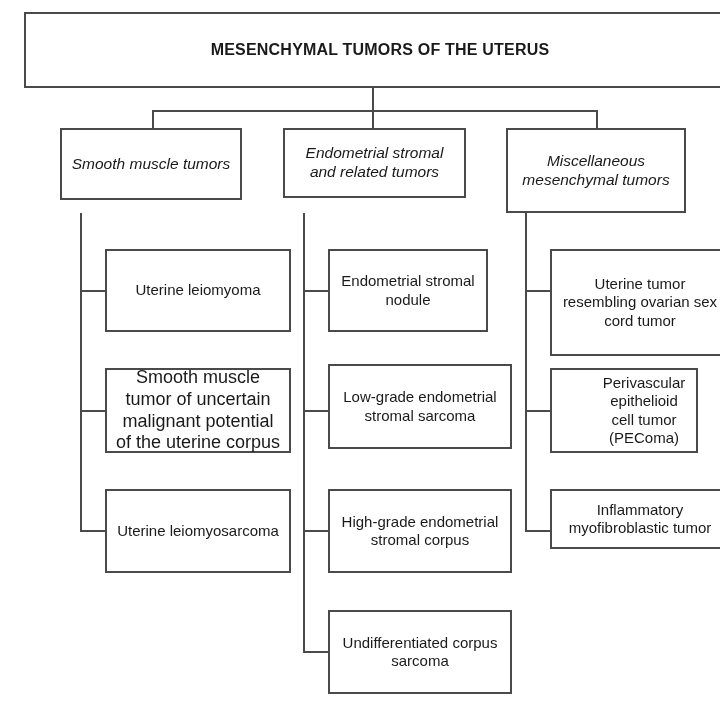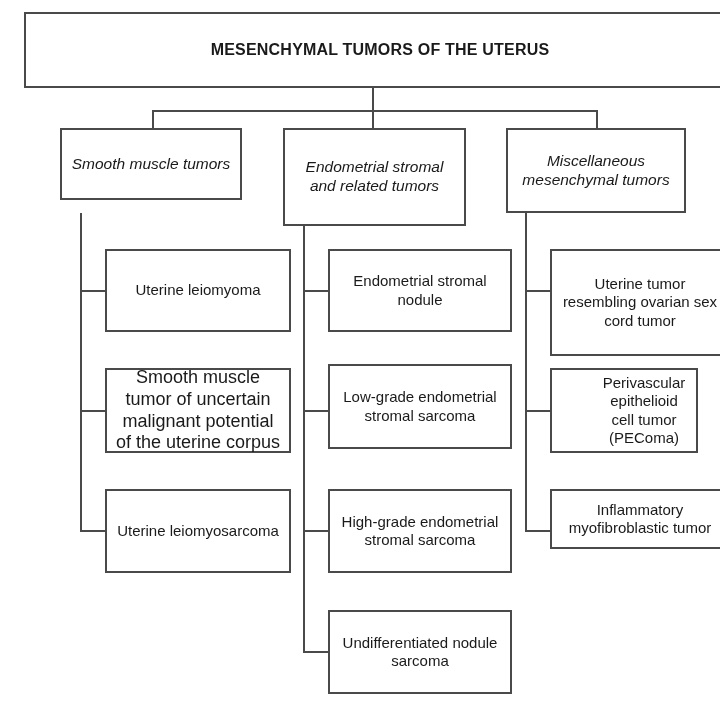--- a/index.html
+++ b/index.html
@@ -45,31 +45,31 @@
     font-size: 16px;
     font-weight: bold;
     letter-spacing: 0.2px;
   }
   
   .cat-box .label {
     font-size: 15.5px;
     font-style: italic;
   }
   #cat-box-0 { left: 40px;  top: 128px; width: 182px; height: 72px; }
-  #cat-box-1 { left: 263px; top: 128px; width: 183px; height: 98px; }
+  #cat-box-1 { left: 263px; top: 128px; width: 183px; height: 70px; }
   #cat-box-2 { left: 486px; top: 128px; width: 180px; height: 85px; justify-content: flex-end; }
   
   .leaf-box .label { font-size: 15px; }
   .leaf-box.small .label { font-size: 18px; }
 
   #leaf-c0-r0 { left: 85px;  top: 249px; width: 186px; height: 83px; }
   #leaf-c0-r1 { left: 85px;  top: 368px; width: 186px; height: 85px; }
   #leaf-c0-r2 { left: 85px;  top: 489px; width: 186px; height: 84px; }
 
-  #leaf-c1-r0 { left: 308px; top: 249px; width: 184px; height: 83px; justify-content: flex-end; }
+  #leaf-c1-r0 { left: 308px; top: 249px; width: 160px; height: 83px; justify-content: flex-end; }
   #leaf-c1-r1 { left: 308px; top: 364px; width: 184px; height: 85px; }
   #leaf-c1-r2 { left: 308px; top: 489px; width: 184px; height: 84px; }
   #leaf-c1-r3 { left: 308px; top: 610px; width: 184px; height: 84px; }
 
   #leaf-c2-r0 { left: 530px; top: 249px; width: 180px; height: 107px; }
   #leaf-c2-r1 { left: 530px; top: 368px; width: 148px; height: 85px; padding-left: 40px; }
   #leaf-c2-r2 { left: 530px; top: 489px; width: 180px; height: 60px; }
 
   
   .conn {
@@ -133,24 +133,24 @@
     <span class="label">Uterine leiomyosarcoma</span>
   </div>
 
   <div class="box leaf-box" id="leaf-c1-r0">
     <span class="label">Endometrial stromal nodule</span>
   </div>
   <div class="box leaf-box" id="leaf-c1-r1">
     <span class="label">Low-grade endometrial stromal sarcoma</span>
   </div>
   <div class="box leaf-box" id="leaf-c1-r2">
-    <span class="label">High-grade endometrial stromal sarcoma</span>
+    <span class="label">High-grade endometrial stromal corpus</span>
   </div>
   <div class="box leaf-box" id="leaf-c1-r3">
-    <span class="label">Undifferentiated nodule sarcoma</span>
+    <span class="label">Undifferentiated corpus sarcoma</span>
   </div>
 
   <div class="box leaf-box" id="leaf-c2-r0">
     <span class="label">Uterine tumor resembling ovarian sex cord tumor</span>
   </div>
   <div class="box leaf-box" id="leaf-c2-r1">
     <span class="label">Perivascular epithelioid cell tumor (PEComa)</span>
   </div>
   <div class="box leaf-box" id="leaf-c2-r2">
     <span class="label">Inflammatory myofibroblastic tumor</span>

